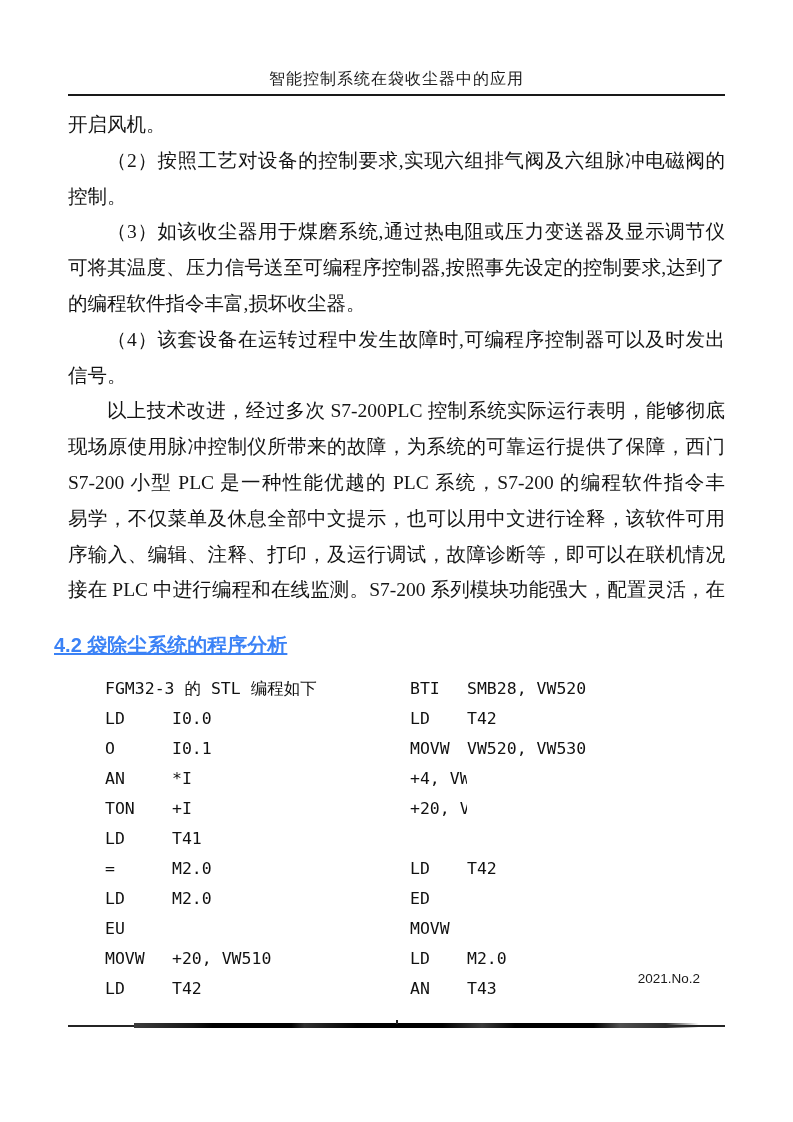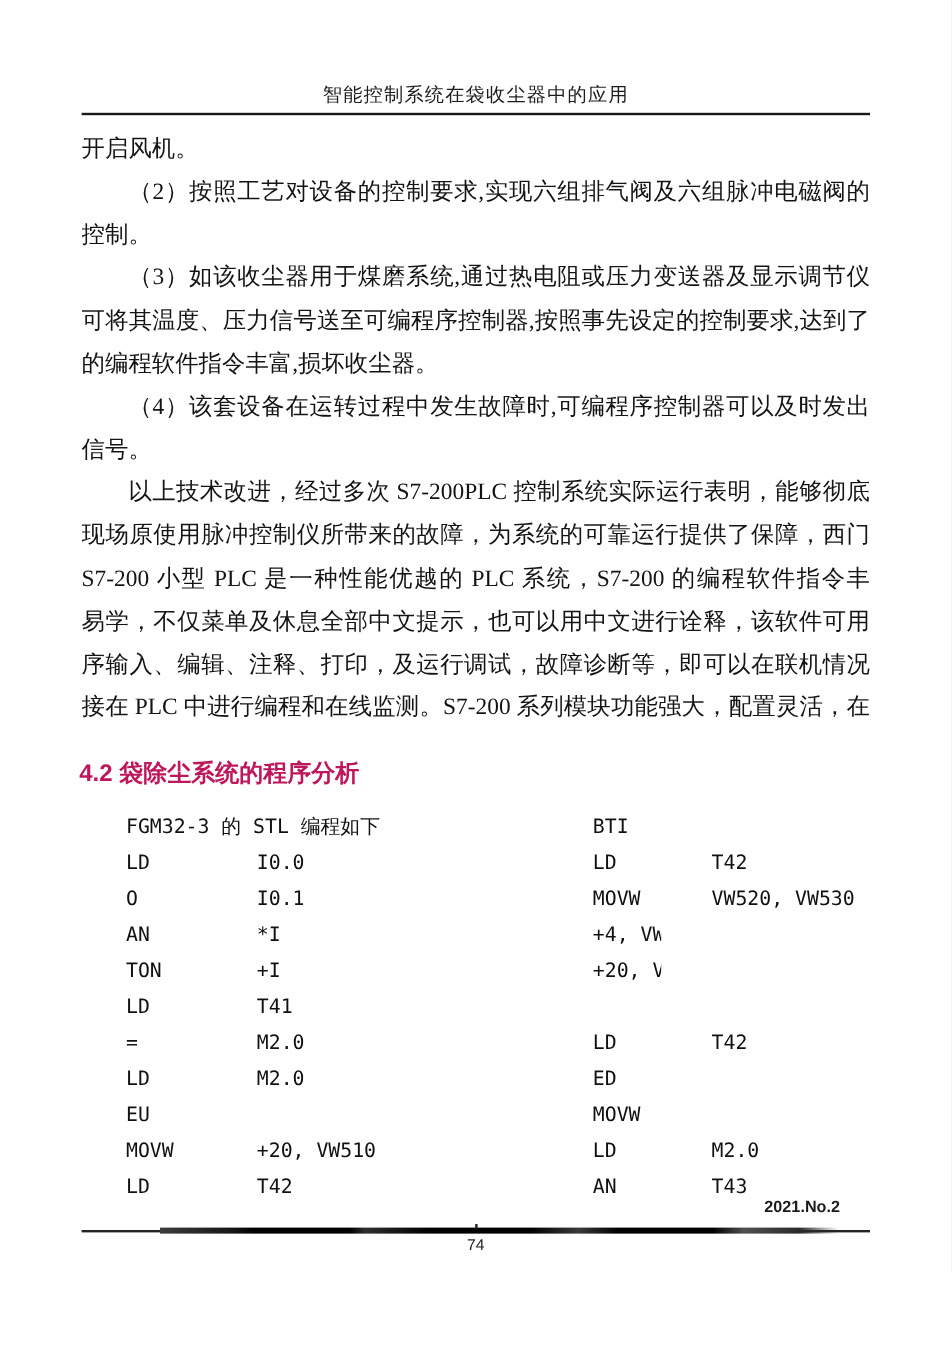--- a/index.html
+++ b/index.html
@@ -27,34 +27,34 @@
   .body-text { position:absolute; top:91px; left:68px; width:657px;margin-top:16px; }
   .ln {
     height:35.8px; line-height:35.8px; font-size:19.5px; color:#141414;
     overflow:hidden;
   }
   .ln.ind { text-indent:2em; }
   .ln.jf { text-align:justify; text-align-last:justify; }
 
   
   .section-heading {
-    position:absolute; top:631px; left:66px;
+    position:absolute; top:631px; left:54px;
     font-family:"Liberation Sans","DejaVu Sans",sans-serif;
-    font-weight:700; font-size:20px; color:#be185d; line-height:28px;
+    font-weight:700; font-size:20px; color:#3b82f6; line-height:28px;text-decoration:underline;
   }
 
   
   .code {
     position:absolute; left:105px; top:674px; width:620px;
     font-family:"DejaVu Sans Mono","Liberation Mono",monospace;
     font-size:16.5px; color:#111;
   }
   .code-row {
     display:grid; grid-template-columns:67px 238px 57px 1fr;
-    height:30px; line-height:30px;gap:42px;
+    height:30px; line-height:30px;
   }
   .code-row .cell { white-space:pre; overflow:hidden; }
   .code-row .l-full { grid-column:1 / 3; }
 
   
   .footer-rule { position:absolute; top:1023px; left:68px; width:657px; height:6px; }
   .footer-rule::before {
     content:""; position:absolute; top:2px; left:0; right:0; height:1.5px; background:#242424;
   }
   .footer-rule::after {
@@ -68,23 +68,23 @@
       #000 68%, #000 80%,
       #4f4f4f 84%, #2a2a2a 91%,
       rgba(0,0,0,0) 96%);
   }
   .footer-tick { position:absolute; top:1020px; left:396px; width:1.5px; height:4px; background:#222; }
   .page-num {
     position:absolute; top:1030px; left:68px; width:657px; text-align:center;
     font-family:"Liberation Sans","DejaVu Sans",sans-serif; font-size:13px; color:#222;
   }
   .issue {
-    position:absolute; top:998px; right:93px;
+    position:absolute; top:971px; right:93px;
     font-family:"Liberation Sans","DejaVu Sans",sans-serif;
-    font-size:13.5px; font-weight:700; color:#1a1a1a;
+    font-size:13.5px; font-weight:400; color:#1a1a1a;
   }
 </style>
 </head>
 <body>
 
 <div class="page">
 
   <div class="running-title">智能控制系统在袋收尘器中的应用</div>
   <div class="header-rule"></div>
 
@@ -114,20 +114,21 @@
       <div class="ln jf">接在 PLC 中进行编程和在线监测。S7-200 系列模块功能强大，配置灵活，在小型</div>
     </div>
   </div>
 
   <div class="section-heading">4.2 袋除尘系统的程序分析</div>
 
   <div class="code">
     <div class="code-row">
       <span class="cell l-full">FGM32-3 的 STL 编程如下</span>
       <span class="cell">BTI</span>
+      <span class="cell">SMB28, VW520</span>
     </div>
     <div class="code-row">
       <span class="cell">LD</span>
       <span class="cell">I0.0</span>
       <span class="cell">LD</span>
       <span class="cell">T42</span>
     </div>
     <div class="code-row">
       <span class="cell">O</span>
       <span class="cell">I0.1</span>
@@ -176,16 +177,15 @@
     <div class="code-row">
       <span class="cell">LD</span>
       <span class="cell">T42</span>
       <span class="cell">AN</span>
       <span class="cell">T43</span>
     </div>
   </div>
 
   <div class="footer-rule"></div>
   <div class="footer-tick"></div>
-  <div class="page-num">74</div>
   <div class="issue">2021.No.2</div>
 
 </div>
 
 </body></html>

